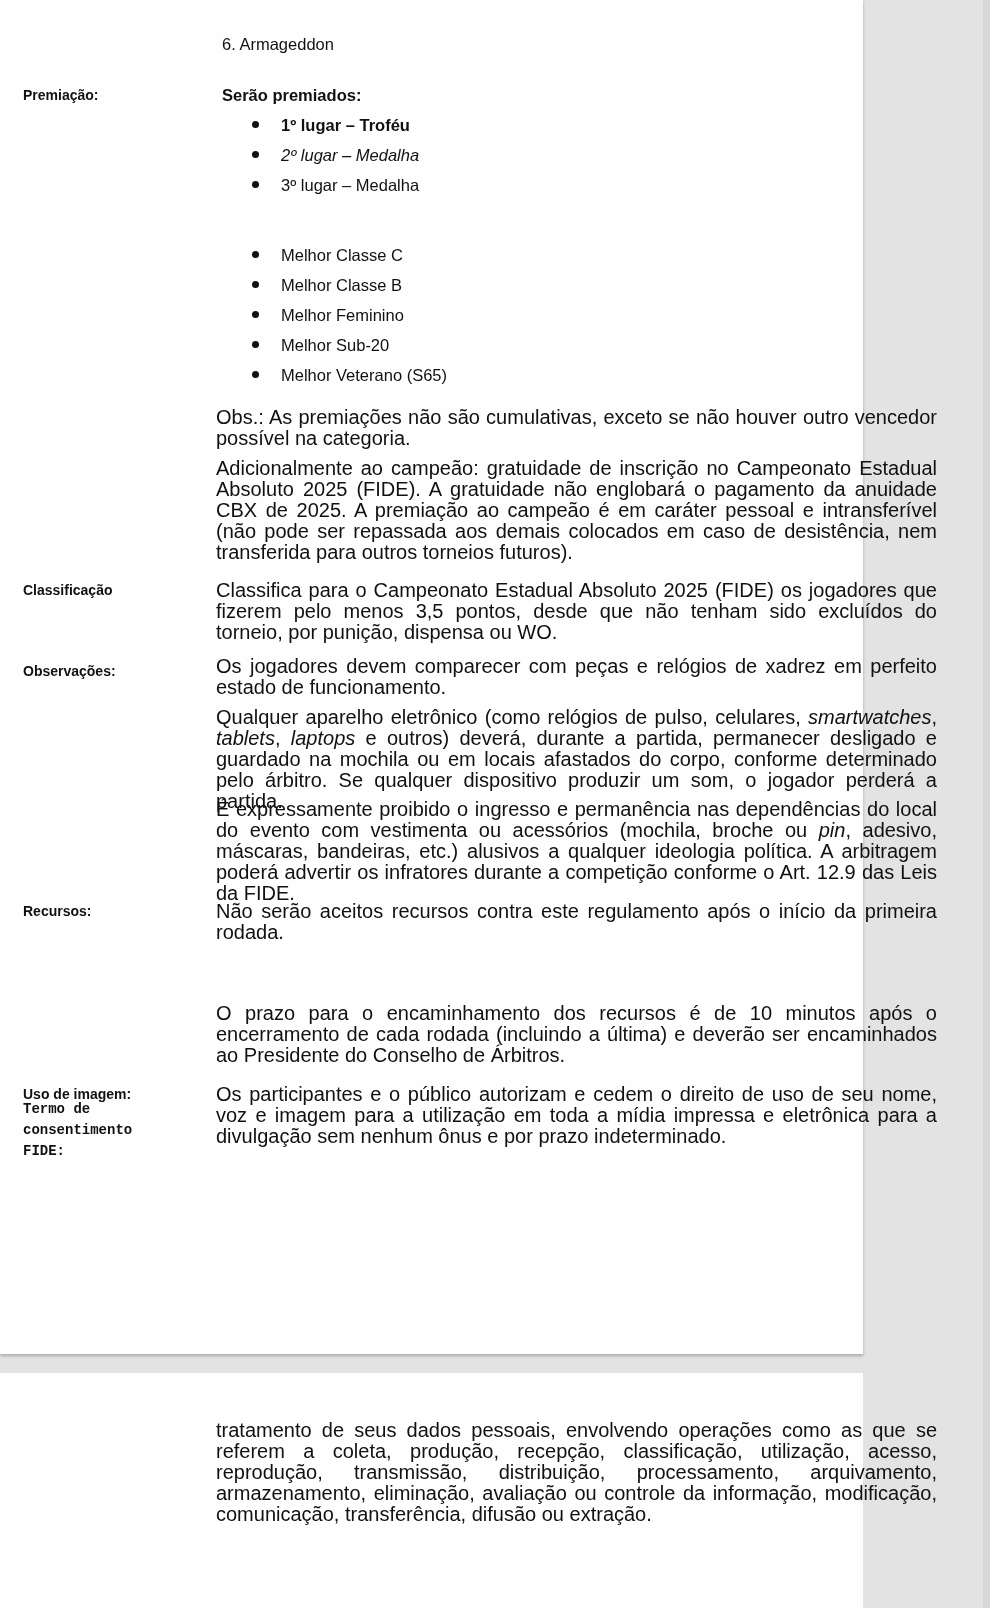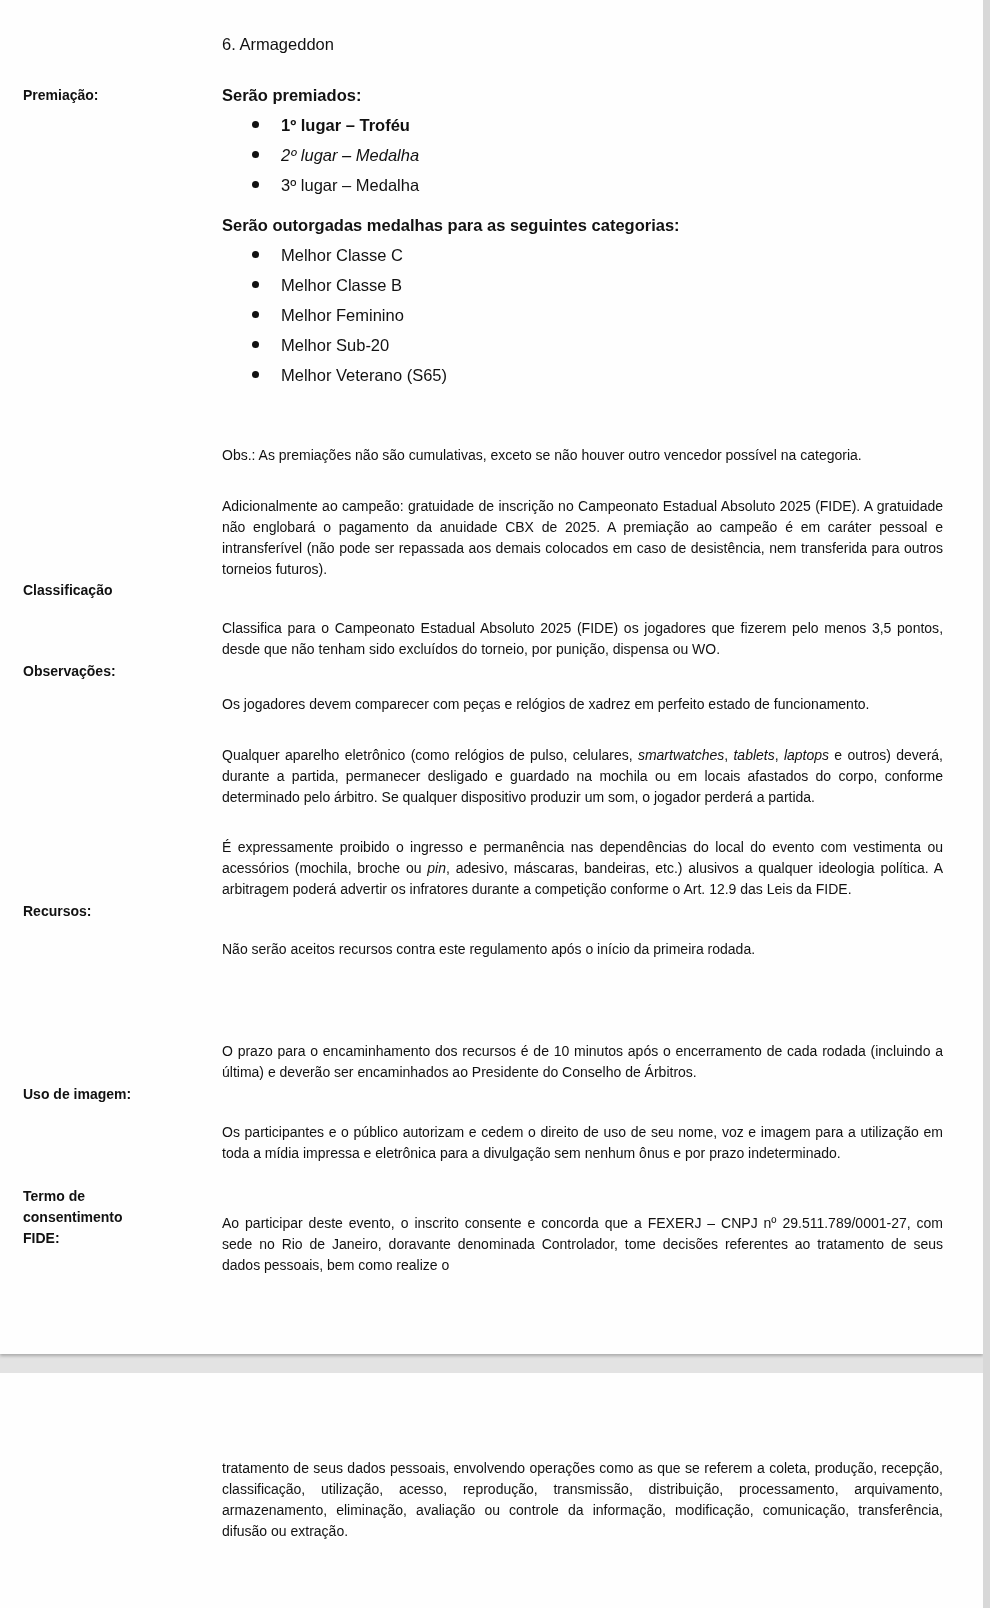--- a/index.html
+++ b/index.html
@@ -4,46 +4,45 @@
 <style>
   html, body { margin: 0; padding: 0; }
   body {
     width: 990px; height: 1608px; overflow: hidden;
     background: #e3e3e3;
     font-family: "Liberation Sans", sans-serif;
     color: #111;
     position: relative;
   }
   .page {
-    position: absolute; left: 0; width: 983px; background: #fefefe;
+    position: absolute; left: 0; width: 863px; background: #fefefe;
   }
   #page1 { top: 0; height: 1354px; box-shadow: 0 2px 3px rgba(0,0,0,0.25); }
   #page2 { top: 1373px; height: 235px; }
   .rstrip { position: absolute; right: 0; top: 0; width: 7px; height: 1608px; background: #d8d8d8; }
   .t { position: absolute; font-size: 16.5px; line-height: 21px; white-space: nowrap; }
   .lbl { position: absolute; left: 23px; font-size: 14px; font-weight: bold; line-height: 21px; }
-  .body { position: absolute; left: 222px; width: 721px; font-size: 14px; line-height: 21px; text-align: justify; margin-top: 38px; }
+  .body { position: absolute; left: 216px; width: 721px; font-size: 20px; line-height: 21px; text-align: justify; }
   .body b { font-weight: normal; }
   .bul { position: absolute; left: 252px; font-size: 16.5px; line-height: 21px; white-space: nowrap; }
   .bul .dot { display: inline-block; width: 7px; height: 7px; border-radius: 50%; background: #111; margin-right: 22px; vertical-align: middle; position: relative; top: -2px; }
   .bold { font-weight: bold; }
 </style>
 </head>
 <body>
 
 <div class="page" id="page1">
   <div class="t" style="left:222px; top:34px;">6. Armageddon</div>
 
   <div class="lbl" style="top:85px;">Premiação:</div>
   <div class="t bold" style="left:222px; top:85px;">Serão premiados:</div>
   <div class="bul" style="top:115px;font-weight:bold;"><span class="dot"></span><span>1º lugar – Troféu</span></div>
   <div class="bul" style="top:145px;font-style:italic;"><span class="dot"></span><span>2º lugar – Medalha</span></div>
   <div class="bul" style="top:175px;"><span class="dot"></span><span>3º lugar – Medalha</span></div>
 
-  <div class="t bold" style="left:222px; top:215px;">Serão outorgadas medalhas para as seguintes categorias:</div>
   <div class="bul" style="top:245px;"><span class="dot"></span><span>Melhor Classe C</span></div>
   <div class="bul" style="top:275px;"><span class="dot"></span><span>Melhor Classe B</span></div>
   <div class="bul" style="top:305px;"><span class="dot"></span><span>Melhor Feminino</span></div>
   <div class="bul" style="top:335px;"><span class="dot"></span><span>Melhor Sub-20</span></div>
   <div class="bul" style="top:365px;"><span class="dot"></span><span>Melhor Veterano (S65)</span></div>
 
   <div class="body" style="top:407px;">Obs.: As premiações não são cumulativas, exceto se não houver outro vencedor possível na categoria.</div>
   <div class="body" style="top:458px;"><b>Adicionalmente ao campeão:</b><span> gratuidade de inscrição no Campeonato Estadual Absoluto 2025 (FIDE). A gratuidade não englobará  o pagamento da anuidade CBX de 2025. A premiação ao campeão é em caráter pessoal e intransferível (não pode ser repassada aos demais colocados em caso de desistência, nem transferida para outros torneios futuros).</span></div>
 
   <div class="lbl" style="top:580px;">Classificação</div>
@@ -54,25 +53,24 @@
   <div class="body" style="top:707px;"><span>Qualquer aparelho eletrônico (como relógios de pulso, celulares, </span><i>smartwatches</i><span>, </span><i>tablets</i><span>, </span><i>laptops</i><span> e outros) deverá, durante a partida, permanecer desligado e guardado na mochila ou em locais afastados do corpo, conforme determinado pelo árbitro. Se qualquer dispositivo produzir um som, o jogador perderá a partida.</span></div>
   <div class="body" style="top:799px;"><span>É expressamente proibido o ingresso e permanência nas dependências do local do evento com vestimenta ou acessórios (mochila, broche ou </span><i>pin</i><span>, adesivo, máscaras, bandeiras, etc.) alusivos a qualquer ideologia política. A arbitragem poderá advertir os infratores durante a competição conforme o Art. 12.9 das Leis da FIDE.</span></div>
 
   <div class="lbl" style="top:901px;">Recursos:</div>
   <div class="body" style="top:901px;">Não serão aceitos recursos contra este regulamento após o início da primeira rodada.</div>
   <div class="body" style="top:1003px;">O prazo para o encaminhamento dos recursos é de 10 minutos após o encerramento de cada rodada (incluindo a última) e deverão ser encaminhados ao Presidente do Conselho de Árbitros.</div>
 
   <div class="lbl" style="top:1084px;">Uso de imagem:</div>
   <div class="body" style="top:1084px;">Os participantes e o público autorizam e cedem o direito de uso de seu nome, voz e imagem para a utilização em toda a mídia impressa e eletrônica para a divulgação sem nenhum ônus e por prazo indeterminado.</div>
 
-  <div class="lbl" style="top:1186px;">
+  <div class="lbl" style="top:1099px;font-family:Liberation Mono, monospace;">
     <div>Termo de</div>
     <div>consentimento</div>
     <div>FIDE:</div>
   </div>
-  <div class="body" style="top:1175px;">Ao participar deste evento, o inscrito consente e concorda que a FEXERJ – CNPJ nº 29.511.789/0001-27, com sede no Rio de Janeiro, doravante denominada Controlador, tome decisões referentes ao tratamento de seus dados pessoais, bem como realize o</div>
 </div>
 
 <div class="page" id="page2">
   <div class="body" style="top:47px;">tratamento de seus dados pessoais, envolvendo operações como as que se referem a coleta, produção, recepção, classificação, utilização, acesso, reprodução, transmissão, distribuição, processamento, arquivamento, armazenamento, eliminação, avaliação ou controle da informação, modificação, comunicação, transferência, difusão ou extração.</div>
 </div>
 
 <div class="rstrip"></div>
 
 </body></html>

